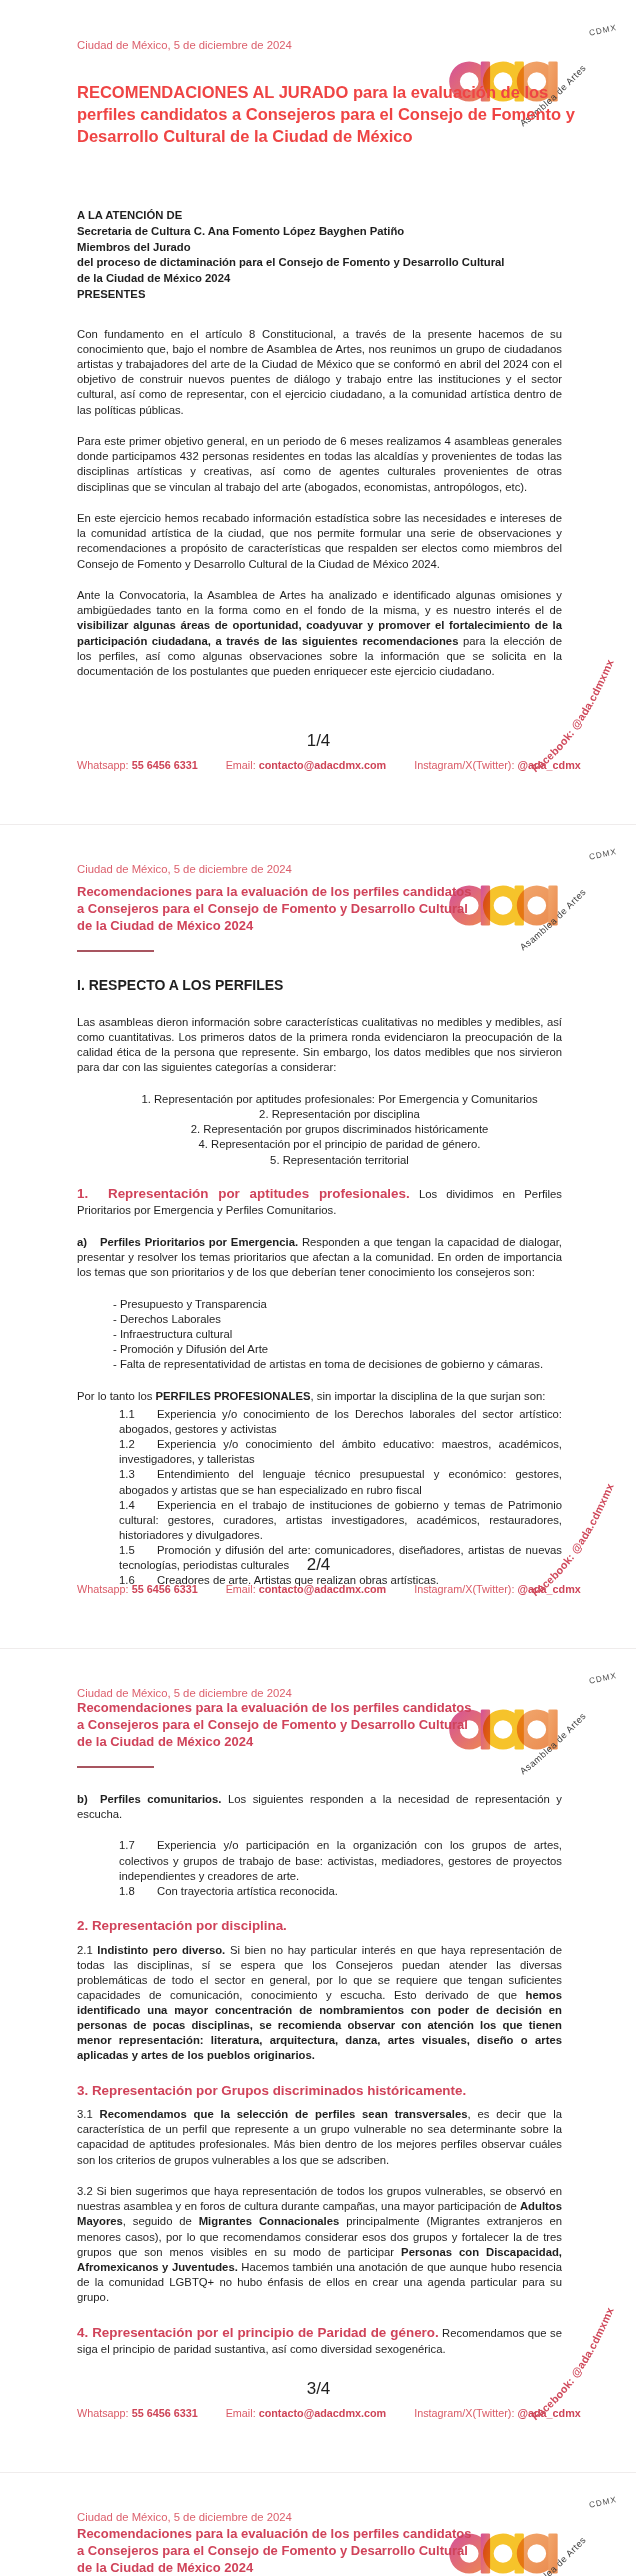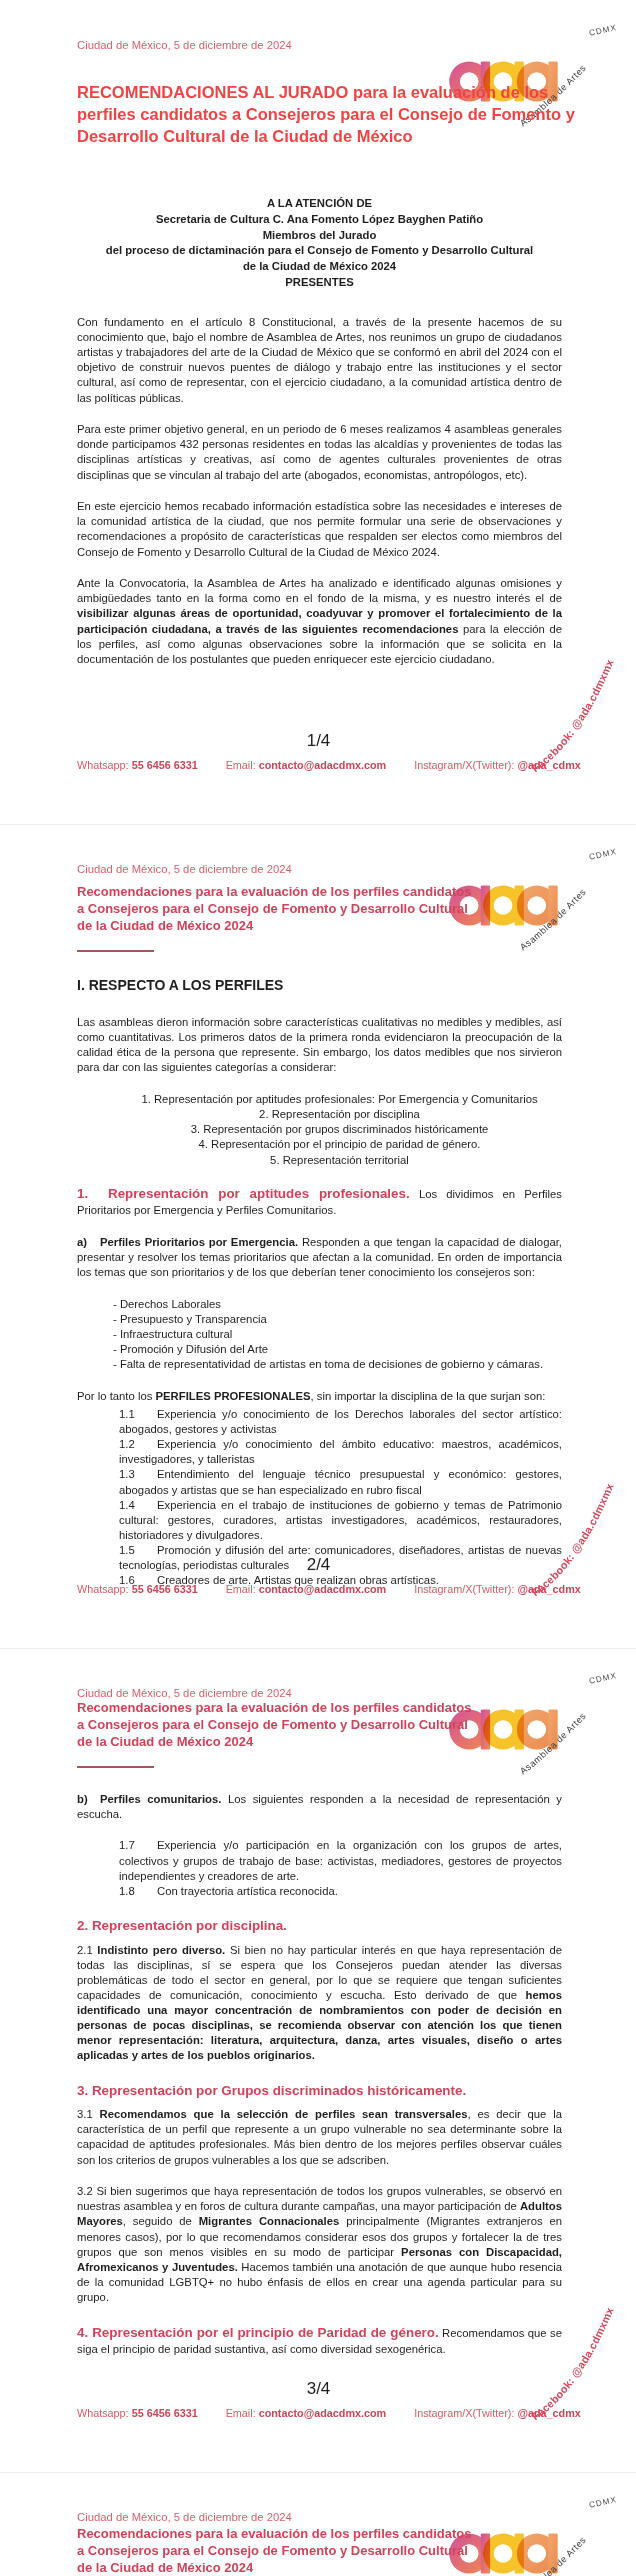--- a/index.html
+++ b/index.html
@@ -16,21 +16,21 @@
   .arcsvg text{font-size:18px;fill:#3d3d3d;letter-spacing:1px;}
   h1{position:absolute;top:82px;left:77px;width:526px;margin:0;font-size:16.5px;line-height:1.32;color:#ef4444;font-weight:700;}
   .t2{margin:0 0 0 0;font-size:13px;line-height:1.3;color:#d0435a;font-weight:700;max-width:474px;text-align:left;}
   .rule{width:77px;height:1.5px;background:#a85560;margin:15.5px 0 0 0;}
   
   .content{position:absolute;left:77px;right:75px;text-align:justify;font-size:11.3px;line-height:1.34;}
   .c1{top:196px;}
   .c2{top:60px;}
   .c3{top:52px;}
   .c4{top:54px;}
-  .attn{font-weight:700;line-height:1.4;text-align:center;margin:0 0 24px 0;}
+  .attn{font-weight:700;line-height:1.4;text-align:left;margin:12px 0 24px 0;}
   .attn div{margin:0;}
   p.par{margin:0 0 16.5px 0;}
   .h-black{font-size:14px;font-weight:700;margin:24px 0 20.6px 0;text-align:left;}
   .cats{margin:0 0 16.5px 40px;text-align:center;}
   .sechead{margin:17.5px 0 16.5px 0;}
   .red-h{color:#d0435a;font-weight:700;font-size:13.4px;}
   .n1{display:inline-block;width:31px;}
   .ab{display:inline-block;width:23px;font-weight:700;}
   .dashes{margin:16.5px 0 16.5px 36px;text-align:left;}
   .porpar{margin:0 0 3.1px 0;}
@@ -141,29 +141,29 @@
         <div>Recomendaciones para la evaluación de los perfiles candidatos</div>
         <div>a Consejeros para el Consejo de Fomento y Desarrollo Cultural</div>
         <div>de la Ciudad de México 2024</div>
       </div>
       <div class="rule"></div>
       <div class="h-black">I. RESPECTO A LOS PERFILES</div>
       <p class="par">Las asambleas dieron información sobre características cualitativas no medibles y medibles, así como cuantitativas. Los primeros datos de la primera ronda evidenciaron la preocupación de la calidad ética de la persona que represente. Sin embargo, los datos medibles que nos sirvieron para dar con las siguientes categorías a considerar:</p>
       <div class="cats">
         <div>1. Representación por aptitudes profesionales: Por Emergencia y Comunitarios</div>
         <div>2. Representación por disciplina</div>
-        <div>3. Representación por grupos discriminados históricamente</div>
+        <div>2. Representación por grupos discriminados históricamente</div>
         <div>4. Representación por el principio de paridad de género.</div>
         <div>5. Representación territorial</div>
       </div>
       <p class="sechead"><span class="red-h n1">1.</span><span class="red-h">Representación por aptitudes profesionales.</span><span> Los dividimos en Perfiles Prioritarios por Emergencia y Perfiles Comunitarios.</span></p>
       <p class="par"><b class="ab">a)</b><b>Perfiles Prioritarios por Emergencia.</b><span> Responden a que tengan la capacidad de dialogar, presentar y resolver los temas prioritarios que afectan a la comunidad. En orden de importancia los temas que son prioritarios y de los que deberían tener conocimiento los consejeros son:</span></p>
       <div class="dashes">
+        <div>- Presupuesto y Transparencia</div>
         <div>- Derechos Laborales</div>
-        <div>- Presupuesto y Transparencia</div>
         <div>- Infraestructura cultural</div>
         <div>- Promoción y Difusión del Arte</div>
         <div>- Falta de representatividad de artistas en toma de decisiones de gobierno y cámaras.</div>
       </div>
       <p class="porpar"><span>Por lo tanto los </span><b>PERFILES PROFESIONALES</b><span>, sin importar la disciplina de la que surjan son:</span></p>
       <div class="itm"><span class="n">1.1</span><span>Experiencia y/o conocimiento de los Derechos laborales del sector artístico: abogados, gestores y activistas</span></div>
       <div class="itm"><span class="n">1.2</span><span>Experiencia y/o conocimiento del ámbito educativo: maestros, académicos, investigadores, y talleristas</span></div>
       <div class="itm"><span class="n">1.3</span><span>Entendimiento del lenguaje técnico presupuestal y económico: gestores, abogados y artistas que se han especializado en rubro fiscal</span></div>
       <div class="itm"><span class="n">1.4</span><span>Experiencia en el trabajo de instituciones de gobierno y temas de Patrimonio cultural: gestores, curadores, artistas investigadores, académicos, restauradores, historiadores y divulgadores.</span></div>
       <div class="itm"><span class="n">1.5</span><span>Promoción y difusión del arte: comunicadores, diseñadores, artistas de nuevas tecnologías, periodistas culturales</span></div>

